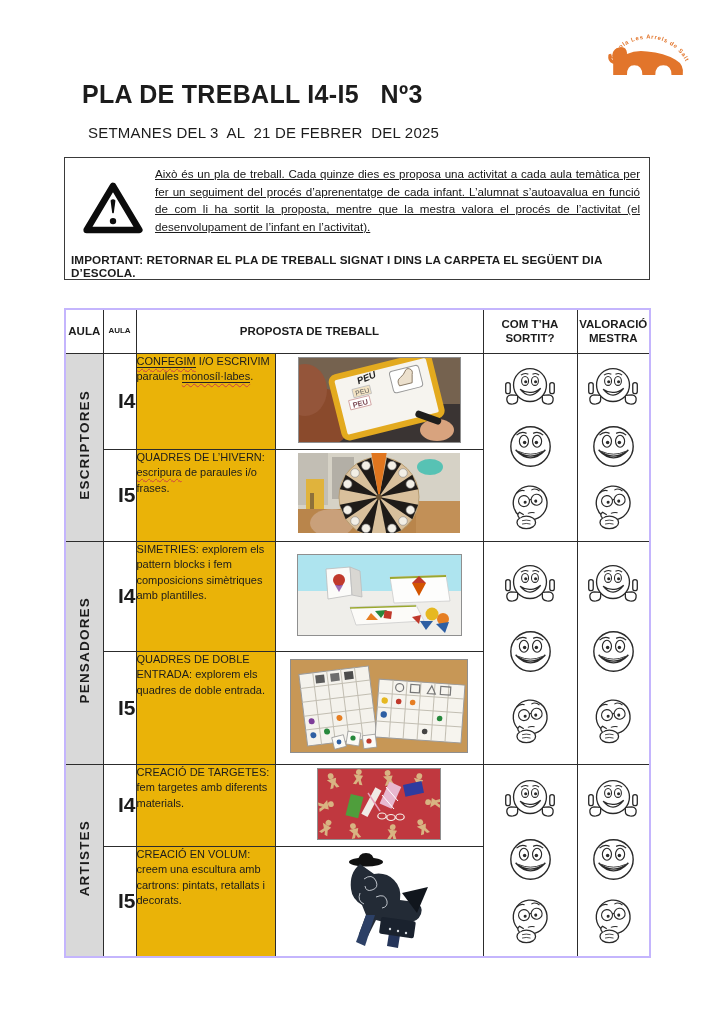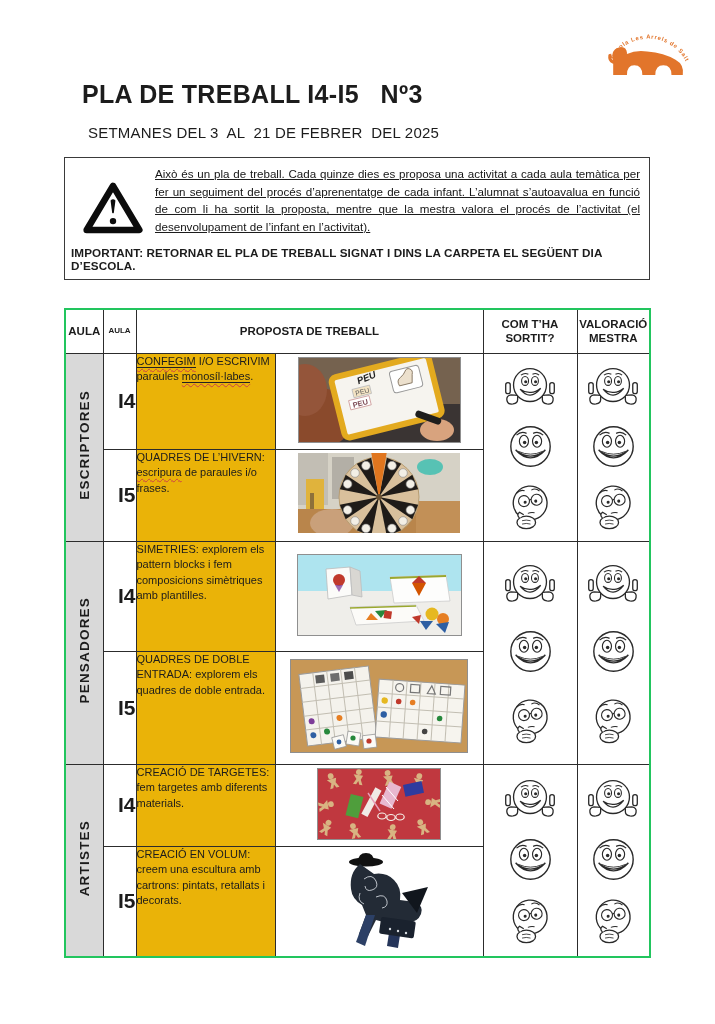--- a/index.html
+++ b/index.html
@@ -10,24 +10,24 @@
   
   .title{position:absolute;left:82px;top:80px;font-size:25px;font-weight:bold;white-space:pre;
          letter-spacing:.3px;text-decoration-thickness:2.5px;text-underline-offset:5px;}
   .subtitle{position:absolute;left:88px;top:124px;font-size:15px;white-space:pre;letter-spacing:.2px;}
   
   .notice{position:absolute;left:64px;top:157px;width:586px;height:123px;border:1.6px solid #3a3a3a;
           box-sizing:border-box;padding:7px 9px 4px 6px;}
   .notice-top{display:flex;align-items:flex-end;text-decoration:underline;}
   .warn-wrap{flex:none;width:84px;display:flex;justify-content:center;padding-top:6px;}
   .notice-body{font-size:11.6px;line-height:1.52;text-align:justify;color:#151515;}
-  .notice-important{font-size:11.7px;font-weight:bold;margin-top:11px;letter-spacing:.1px;}
+  .notice-important{font-size:11.7px;font-weight:bold;margin-top:18px;letter-spacing:.1px;}
   
   table.plan{position:absolute;left:64px;top:308px;border-collapse:collapse;table-layout:fixed;
-             border:2px solid #22c55e;}
+             border:2px solid #c4b5fd;}
   table.plan td,table.plan th{border:1.2px solid #2c2c2c;padding:0;overflow:hidden;}
   tr.hr{height:44px;} tr.r1{height:96px;} tr.r2{height:92px;} tr.r3{height:110px;}
   tr.r4{height:113px;} tr.r5{height:82px;} tr.r6{height:111px;}
   th{font-size:11.5px;font-weight:bold;text-align:center;vertical-align:middle;line-height:1.25;}
   th.curs-h{font-size:8px;}
   td.aula{background:#d9d9d9;text-align:center;vertical-align:middle;}
   td.aula span{writing-mode:vertical-rl;transform:rotate(180deg);display:inline-block;
                font-weight:bold;font-size:13.5px;letter-spacing:1.2px;}
   td.curs{font-weight:bold;font-size:21px;text-align:right;vertical-align:middle;}
   td.ptext{background:#eab308;vertical-align:top;padding:8px 7px;font-size:11px;line-height:1.42;}

